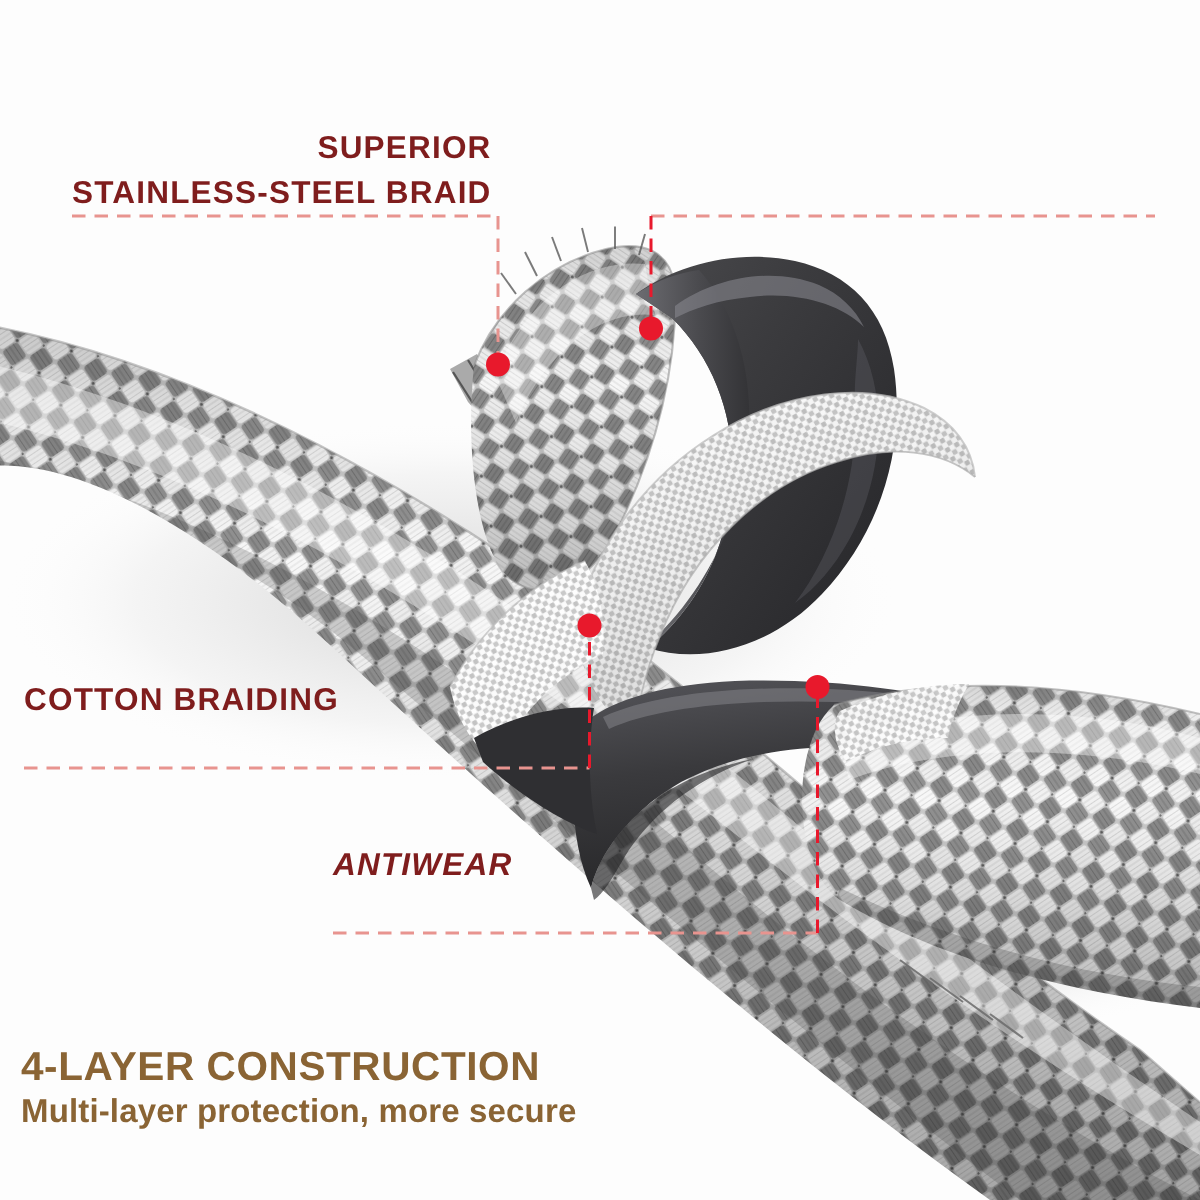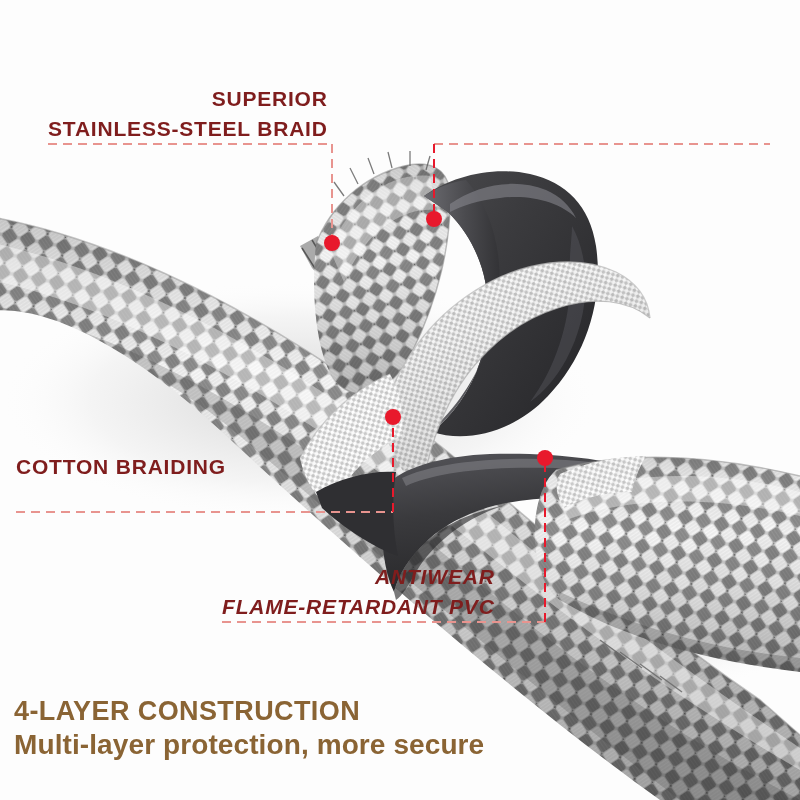--- a/index.html
+++ b/index.html
@@ -63,21 +63,21 @@
   #headline .hl-main {
     display: block;
     font-size: 27px;
     font-weight: bold;
     letter-spacing: 0.4px;
     text-transform: uppercase;
     line-height: 1.12;
   }
   #headline .hl-sub {
     display: block;
-    font-size: 28px;
+    font-size: 22px;
     font-weight: bold;
     letter-spacing: 0.1px;
     line-height: 1.2;
     margin-top: 2px;
     text-align: center;
   }
 </style>
 </head>
 <body>
 
@@ -403,21 +403,20 @@
     <span class="l2">STAINLESS-STEEL BRAID</span>
   </div>
 
 
   <div class="callout" id="callout-3">
     <span class="l2">COTTON BRAIDING</span>
   </div>
 
   <div class="callout" id="callout-4">
     <span class="l1">ANTIWEAR</span>
-    <span class="l2">FLAME-RETARDANT PVC</span>
   </div>
 
   <div id="headline">
     <span class="hl-main">4-LAYER CONSTRUCTION</span>
     <span class="hl-sub">Multi-layer protection, more secure</span>
   </div>
 
 </div>
 
 </body></html>

